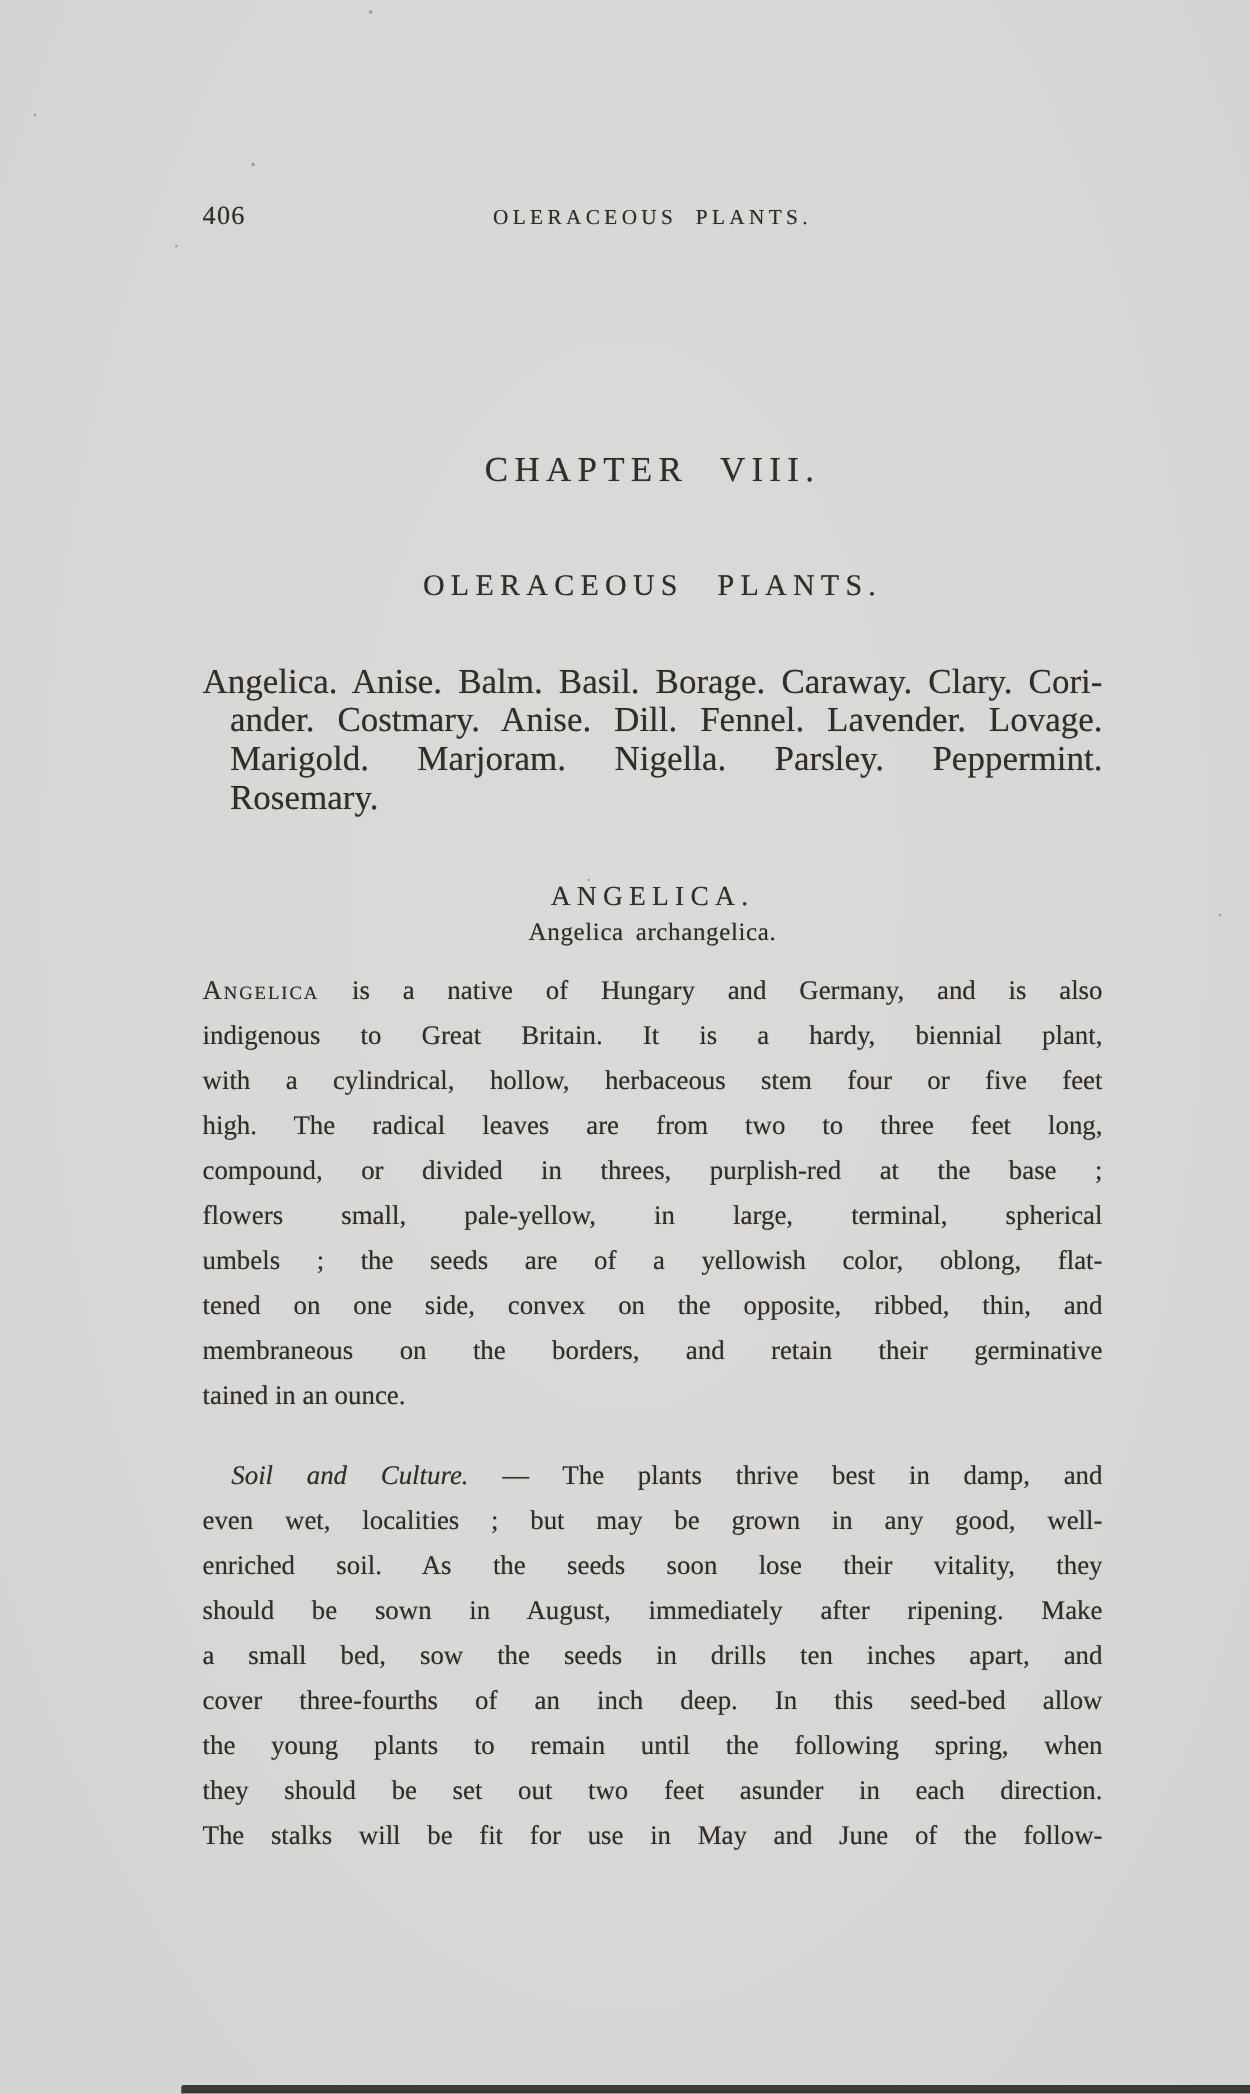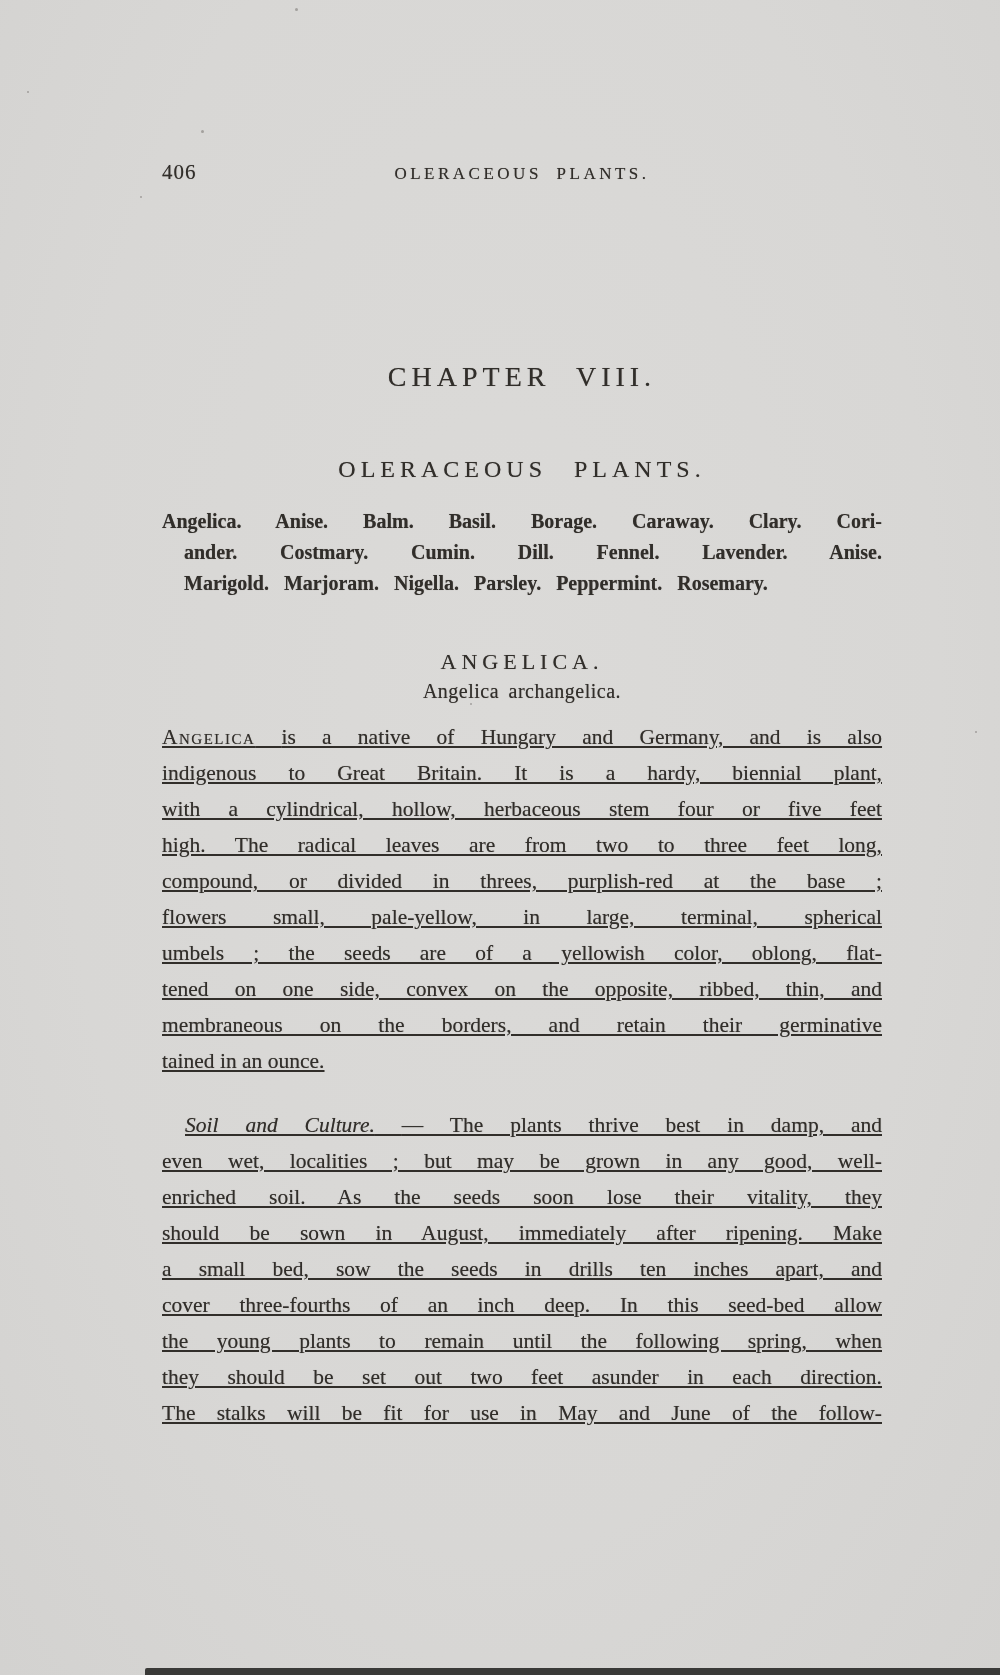--- a/index.html
+++ b/index.html
@@ -32,35 +32,35 @@
   
   .content{position:absolute;left:162px;top:190px;width:720px;}
   .chapter{
     margin-top:170px;
     text-align:center;font-size:28px;letter-spacing:5px;word-spacing:14px;line-height:34px;
   }
   .chtitle{
     margin-top:60px;
     text-align:center;font-size:24px;letter-spacing:5px;word-spacing:16px;line-height:30px;
   }
-  .index{margin-top:22px;font-size:20px;line-height:31px;font-weight:bold;}
+  .index{margin-top:46px;font-size:28px;line-height:31px;}
   .index .line{text-align:justify;text-align-last:justify;}
   .index .first{margin-left:0;}
   .contwrap{margin-left:22px;}
   .contwrap .line:last-child{text-align-last:left;word-spacing:10px;}
   .secthead{
     margin-top:50px;
     text-align:center;font-size:22px;letter-spacing:5px;line-height:26px;
   }
   .species{
     margin-top:3px;
     text-align:center;font-size:20px;letter-spacing:.5px;word-spacing:4px;line-height:26px;
   }
   .para{font-size:21.5px;line-height:36px;}
-  .para .line{text-align:justify;text-align-last:justify;text-decoration:underline;}
+  .para .line{text-align:justify;text-align-last:justify;}
   .para1{margin-top:15px;}
   .para1 .rest .line:last-child{text-align-last:left;}
   .para2{margin-top:28px;}
   .lead-sc{font-variant:small-caps;letter-spacing:1.5px;}
   .lead-it{font-style:italic;}
   .indent{text-indent:23px;}
   
   .bottom-edge{
     position:absolute;left:145px;right:0;bottom:0;height:7px;
     background:#2d2c2a;border-radius:2px 0 0 0;opacity:.92;
@@ -86,21 +86,21 @@
   <div class="content">
 
     <div class="chapter">CHAPTER VIII.</div>
 
     <div class="chtitle">OLERACEOUS PLANTS.</div>
 
     <div class="index">
       <div class="line first">Angelica. Anise. Balm. Basil. Borage. Caraway. Clary. Cori-</div>
       <div class="contwrap">
 
-      <div class="line">ander. Costmary. Cumin. Dill. Fennel. Lavender. Anise.</div>
+      <div class="line">ander. Costmary. Anise. Dill. Fennel. Lavender. Lovage.</div>
           <div class="line">Marigold. Marjoram. Nigella. Parsley. Peppermint. Rosemary.</div>
         </div>
     </div>
 
     <div class="secthead">ANGELICA.</div>
 
     <div class="species">Angelica archangelica.</div>
 
     <div class="para para1">
       <div class="line">

